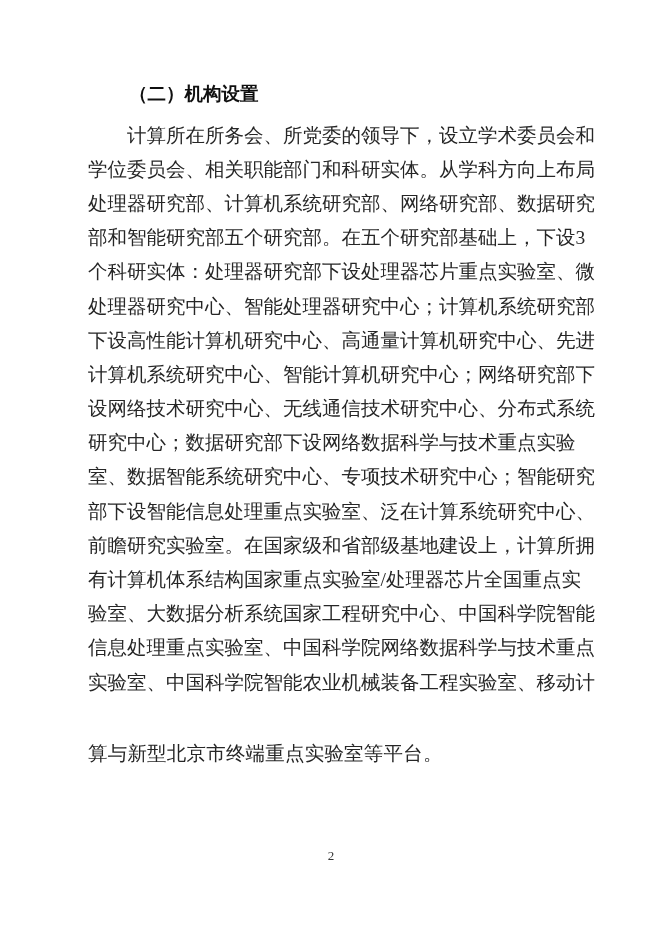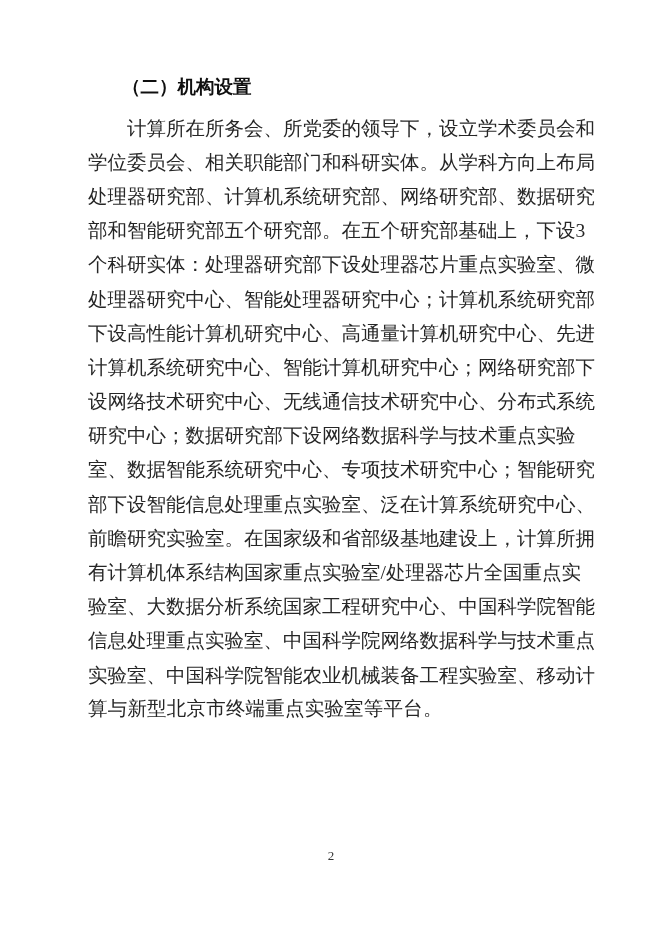--- a/index.html
+++ b/index.html
@@ -12,21 +12,21 @@
     width: 662px;
     height: 936px;
     background: #ffffff;
     box-sizing: border-box;
     padding: 70px 88px 0 88px;
     font-family: "Liberation Serif", "DejaVu Serif", serif;
     color: #262626;
     overflow: hidden;
   }
   .heading {
-    margin: 0;
+    margin: 7px;
     padding-left: 34px;
     height: 34px;
     line-height: 34px;
     font-size: 18.5px;
     font-weight: bold;
     color: #0f0f0f;
   }
   .paragraph {
     margin-top: 7px;
   }
@@ -38,20 +38,21 @@
     font-size: 19.5px;
     white-space: pre;
   }
   .line.first {
     padding-left: 39px;
   }
   .line.last {
     display: block;
     line-height: 34.2px;
     letter-spacing: 0.2px;
+    margin-top: 38px;
   }
   .line span {
     display: inline-block;
   }
   .page-number {
     position: absolute;
     top: 848px;
     left: 0;
     right: 0;
     text-align: center;

